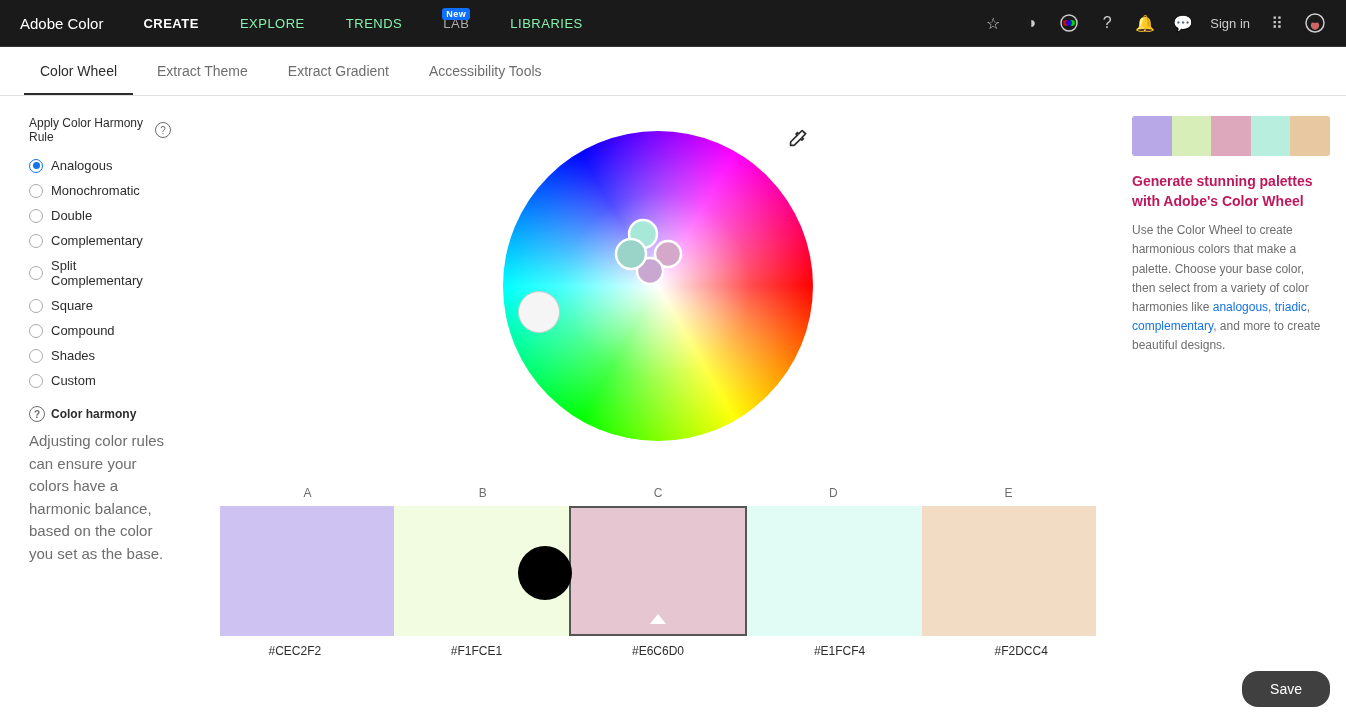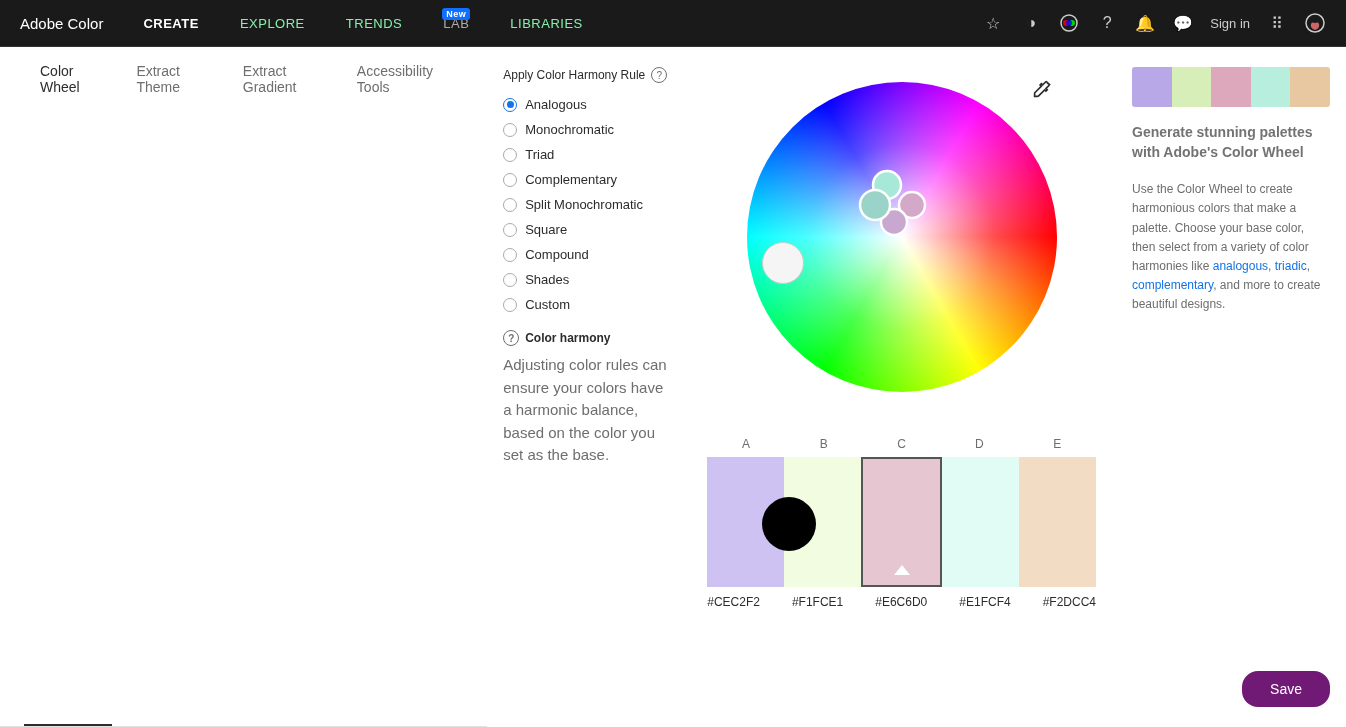--- a/index.html
+++ b/index.html
@@ -78,20 +78,21 @@
       font-size: 13px;
       cursor: pointer;
     }
 
     
     .main-container {
       background: #fff;
       color: #2c2c2c;
       min-height: 680px;
       display: flex;
+      flex-direction: column;
     }
 
     
     .sub-nav {
       display: flex;
       padding: 0 24px;
       border-bottom: 1px solid #e0e0e0;
       background: #fff;
     }
     .sub-nav-tab {
@@ -110,21 +111,21 @@
 
     
     .body-layout {
       display: flex;
       flex: 1;
     }
 
     
     .left-sidebar {
       width: 200px;
-      padding: 20px 16px;
+      padding: 20px 29px;
       flex-shrink: 0;
     }
     .harmony-rule-label {
       font-size: 12px;
       color: #2c2c2c;
       margin-bottom: 14px;
       display: flex;
       align-items: center;
       gap: 6px;
     }
@@ -252,35 +253,35 @@
       border-radius: 3px;
       overflow: hidden;
       margin-bottom: 16px;
     }
     .palette-swatch {
       flex: 1;
     }
     .panel-title {
       font-size: 14px;
       font-weight: 600;
-      color: #737373;
-      margin-bottom: 18px;
+      color: #be185d;
+      margin-bottom: 10px;
       line-height: 1.4;
     }
     .panel-desc {
       font-size: 12px;
       color: #6e6e6e;
       line-height: 1.6;
     }
     .panel-desc a {
       color: #1473e6;
       text-decoration: none;
     }
     .save-btn {
-      background: #701a75;
+      background: #404040;
       color: white;
       border: none;
       padding: 10px 28px;
       border-radius: 16px;
       font-size: 14px;
       cursor: pointer;
       margin-top: auto;
       align-self: flex-end;
     }
   </style>
@@ -344,29 +345,29 @@
         <label class="radio-item">
           <div class="radio-circle selected"></div>
           <span>Analogous</span>
         </label>
         <label class="radio-item">
           <div class="radio-circle"></div>
           <span>Monochromatic</span>
         </label>
         <label class="radio-item">
           <div class="radio-circle"></div>
-          <span>Triad</span>
+          <span>Double</span>
         </label>
         <label class="radio-item">
           <div class="radio-circle"></div>
           <span>Complementary</span>
         </label>
         <label class="radio-item">
           <div class="radio-circle"></div>
-          <span>Split Monochromatic</span>
+          <span>Split Complementary</span>
         </label>
         <label class="radio-item">
           <div class="radio-circle"></div>
           <span>Square</span>
         </label>
         <label class="radio-item">
           <div class="radio-circle"></div>
           <span>Compound</span>
         </label>
         <label class="radio-item">

